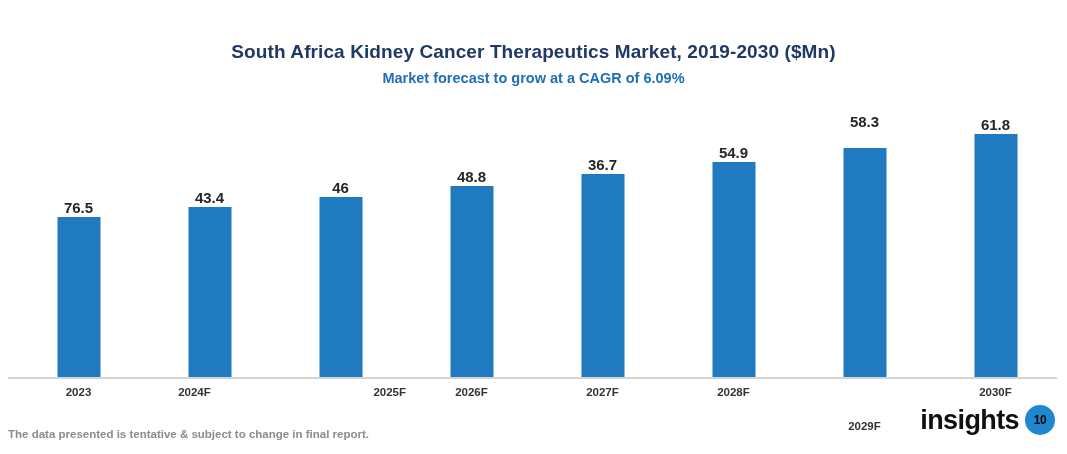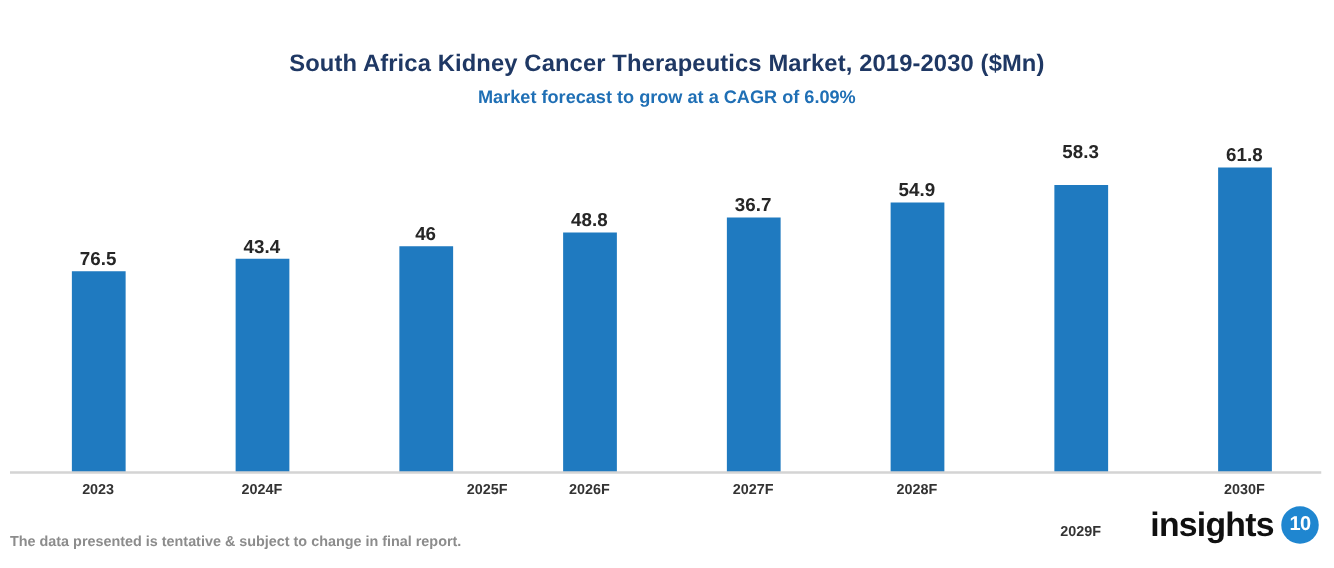--- a/index.html
+++ b/index.html
@@ -129,22 +129,22 @@
     font-weight: bold;
     color: #101010;
     letter-spacing: -0.6px;
     line-height: 30px;
   }
   .logo-badge {
     width: 30px;
     height: 30px;
     border-radius: 50%;
     background: #1f86d0;
-    color: #ffffff;
-    font-size: 16px;
+    color: #000000;
+    font-size: 12px;
     font-weight: bold;
     display: flex;
     align-items: center;
     justify-content: center;
     letter-spacing: -0.5px;
   }
 </style>
 </head>
 <body>
 
@@ -187,21 +187,21 @@
       <div class="bar-slot" style="left: 922px;">
         <div class="bar" title="2030F: 61.8" style="height: 243.565px; background: rgb(31, 122, 192);"></div>
         <div class="bar-value" style="bottom: 246.565px;">61.8</div>
       </div>
     </div>
 
   <div class="axis-line"></div>
 
   <div class="cat-labels" id="cat-labels">
       <div class="cat-label" style="left: 5px;">2023</div>
-      <div class="cat-label" style="left: 136px;">2024F</div>
+      <div class="cat-label" style="left: 121px;">2024F</div>
       <div class="cat-label" style="left: 267px; text-align: right;">2025F</div>
       <div class="cat-label" style="left: 398px;">2026F</div>
       <div class="cat-label" style="left: 529px;">2027F</div>
       <div class="cat-label" style="left: 660px;">2028F</div>
       <div class="cat-label" style="left: 791px; margin-top: 34px;">2029F</div>
       <div class="cat-label" style="left: 922px;">2030F</div>
     </div>
 
   <div class="disclaimer">The data presented is tentative &amp; subject to change in final report.</div>
 

